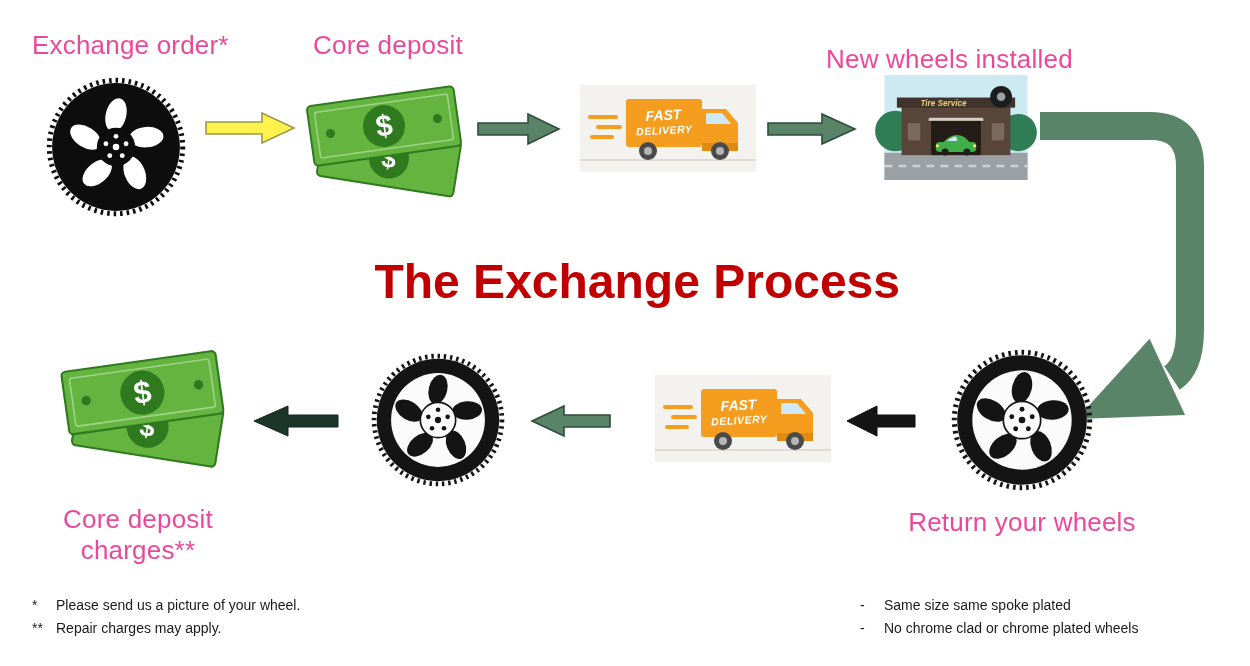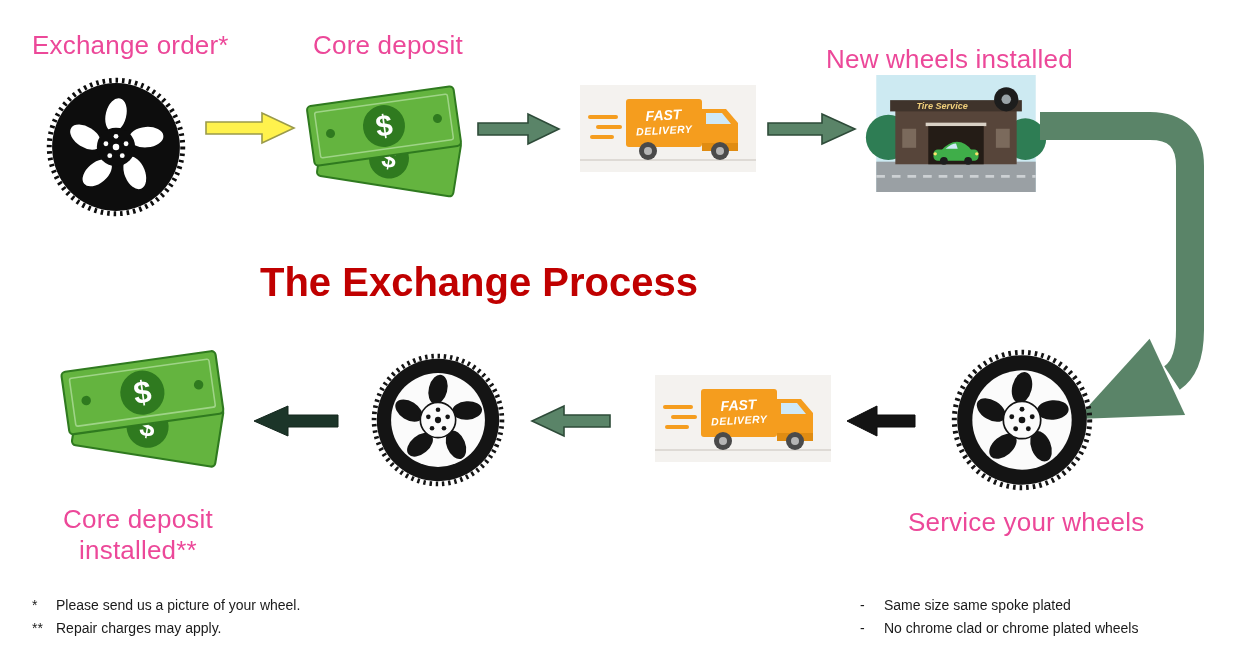--- a/index.html
+++ b/index.html
@@ -2,21 +2,21 @@
 <html style="--color-title: #C00000; --color-arrow-yellow: #FFF24D; --color-arrow-green: #5A8468; --color-arrow-dark: #1C3529; --color-arrow-black: #141414; --color-money-green: #64B43F; --color-truck-orange: #F59D1E;"><head>
 <meta charset="utf-8">
 <style>
   * { margin:0; padding:0; box-sizing:border-box; }
   html,body { background:#ffffff; }
   body { font-family:"Liberation Sans", sans-serif; }
   .canvas { position:relative; width:1250px; height:666px; background:#fff; overflow:hidden; }
   .abs { position:absolute; }
   .step-label { font-size:26px; color:#ec4899; font-weight:400; white-space:nowrap; letter-spacing:.2px; }
   .centered { text-align:center; white-space:nowrap; }
-  .title { font-size:40px; font-weight:700; color:var(--color-title,#C00000); text-align:left; white-space:nowrap; line-height:48px; }
+  .title { font-size:48px; font-weight:700; color:var(--color-title,#C00000); text-align:right; white-space:nowrap; line-height:48px; }
   .footnote { font-size:14px; color:#1a1a1a; line-height:22.5px; }
   .fline { display:flex; }
   .fmark { width:24px; flex:none; }
   svg { display:block; width:100%; height:100%; }
   .arrow-yellow polygon { fill:var(--color-arrow-yellow,#FFF24D); stroke:#9a9a4a; stroke-width:1.6; }
   .arrow-green  polygon { fill:var(--color-arrow-green,#5A8468); stroke:#2e4b39; stroke-width:1.6; }
   .arrow-dark   polygon { fill:var(--color-arrow-dark,#1C3529); stroke:#13261d; stroke-width:1; }
   .arrow-black  polygon { fill:var(--color-arrow-black,#141414); stroke:#0a0a0a; stroke-width:1; }
   .curve-arrow path    { stroke:var(--color-arrow-green,#5A8468); fill:none; }
   .curve-arrow polygon { fill:var(--color-arrow-green,#5A8468); }
@@ -113,21 +113,21 @@
   </div>
 
   <div class="abs" style="left:766px; top:112px; width:92px; height:34px;">
     <svg class="arrow-green" viewBox="0 0 92 34">
       <polygon points="2,11 56,11 56,2 89,17 56,32 56,23 2,23"></polygon>
     </svg>
   </div>
 
   <div class="abs step-label" style="left:826px; top:44px;">New wheels installed</div>
 
-  <div class="abs" style="left:864px; top:75px; width:184px; height:117px;">
+  <div class="abs" style="left:864px; top:75px; width:184px; height:105px;">
     <svg viewBox="0 0 184 135">
       <rect width="184" height="135" fill="#cdeaf2"></rect>
       <circle cx="14" cy="72" r="26" fill="#2e7d54"></circle>
       <circle cx="172" cy="74" r="24" fill="#2e7d54"></circle>
       <rect y="100" width="184" height="35" fill="#9aa0a4"></rect>
       <line x1="0" y1="117" x2="184" y2="117" stroke="#cdd1d4" stroke-width="3" stroke-dasharray="10 8"></line>
       <rect x="22" y="38" width="140" height="65" fill="#57453a"></rect>
       <rect x="16" y="29" width="152" height="13" fill="#3f332b"></rect>
       <circle cx="150" cy="28" r="14" fill="#1d1d1d"></circle>
       <circle cx="150" cy="28" r="5.5" fill="#9aa3a8"></circle>
@@ -170,21 +170,21 @@
         <circle cx="86" cy="46" r="21" fill="#2f7a1f"></circle>
         <circle cx="32" cy="46" r="4.5" fill="#2f7a1f"></circle>
         <circle cx="140" cy="46" r="4.5" fill="#2f7a1f"></circle>
         <text class="money-text" x="86" y="56" font-size="30">$</text>
       </g>
     </svg>
   </div>
 
   <div class="abs centered" style="left:33px; top:504px; width:210px;">
     <div class="step-label">Core deposit</div>
-    <div class="step-label">installed**</div>
+    <div class="step-label">charges**</div>
   </div>
 
   <div class="abs" style="left:250px; top:404px; width:90px; height:34px;">
     <svg class="arrow-dark" viewBox="0 0 90 34">
       <polygon points="88,11 38,11 38,2 4,17 38,32 38,23 88,23"></polygon>
     </svg>
   </div>
 
   <div class="abs" style="left:370px; top:352px; width:136px; height:136px;">
     <svg viewBox="0 0 100 100">
@@ -264,21 +264,21 @@
         <circle cx="50" cy="42.5" r="1.7"></circle>
           <circle cx="57.1" cy="47.7" r="1.7"></circle>
         <circle cx="54.4" cy="56.1" r="1.7"></circle>
           <circle cx="45.6" cy="56.1" r="1.7"></circle>
         <circle cx="42.9" cy="47.7" r="1.7"></circle>
           <circle cx="50" cy="50" r="2.3"></circle>
       </g>
     </svg>
   </div>
 
-  <div class="abs step-label centered" style="left:908px; top:507px; width:228px;">Service your wheels</div>
+  <div class="abs step-label centered" style="left:908px; top:507px; width:228px;">Return your wheels</div>
 
   <div class="abs footnote" style="left:32px; top:594px;">
     <div class="fline">
       <span class="fmark">*</span>
       <span>Please send us a picture of your wheel.</span>
     </div>
     <div class="fline">
       <span class="fmark">**</span>
       <span>Repair charges may apply.</span>
     </div>

